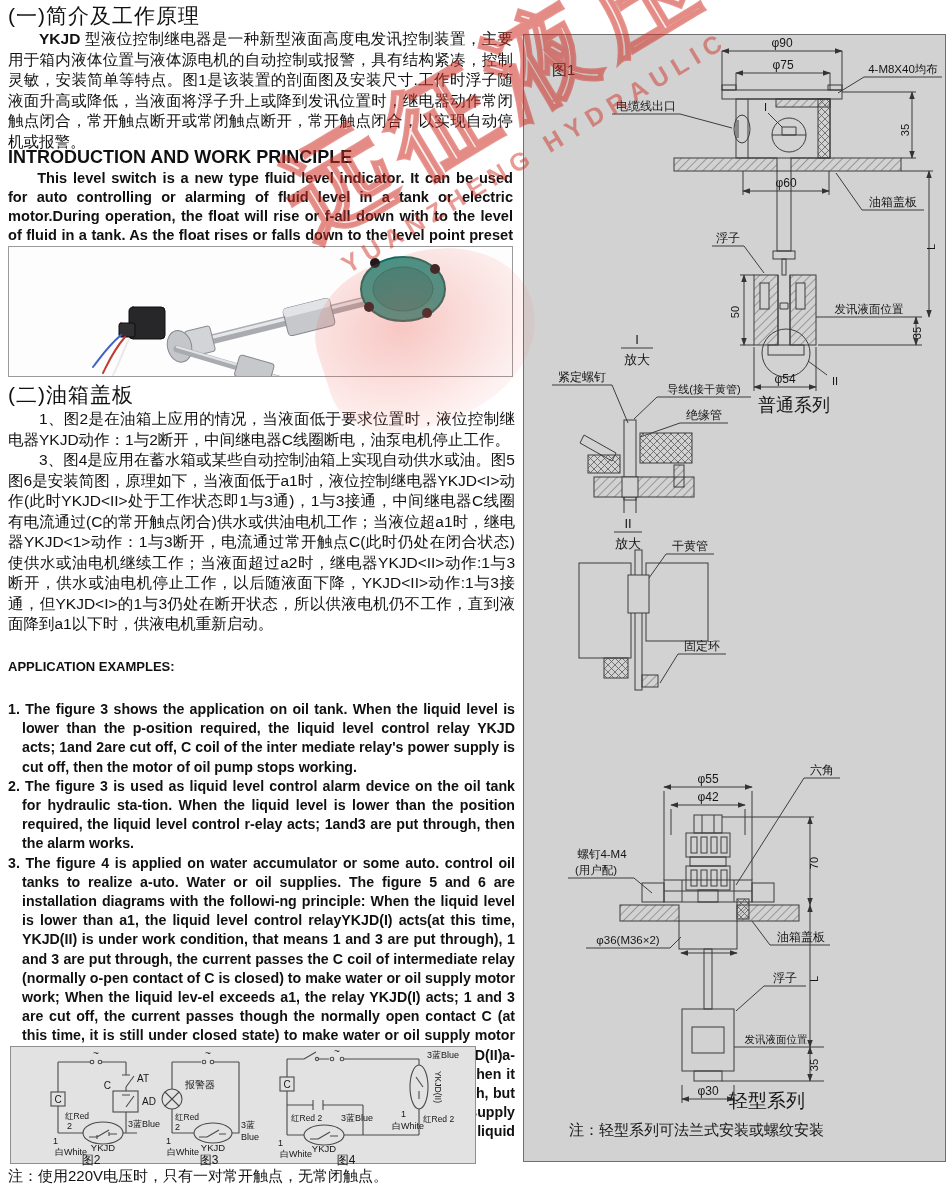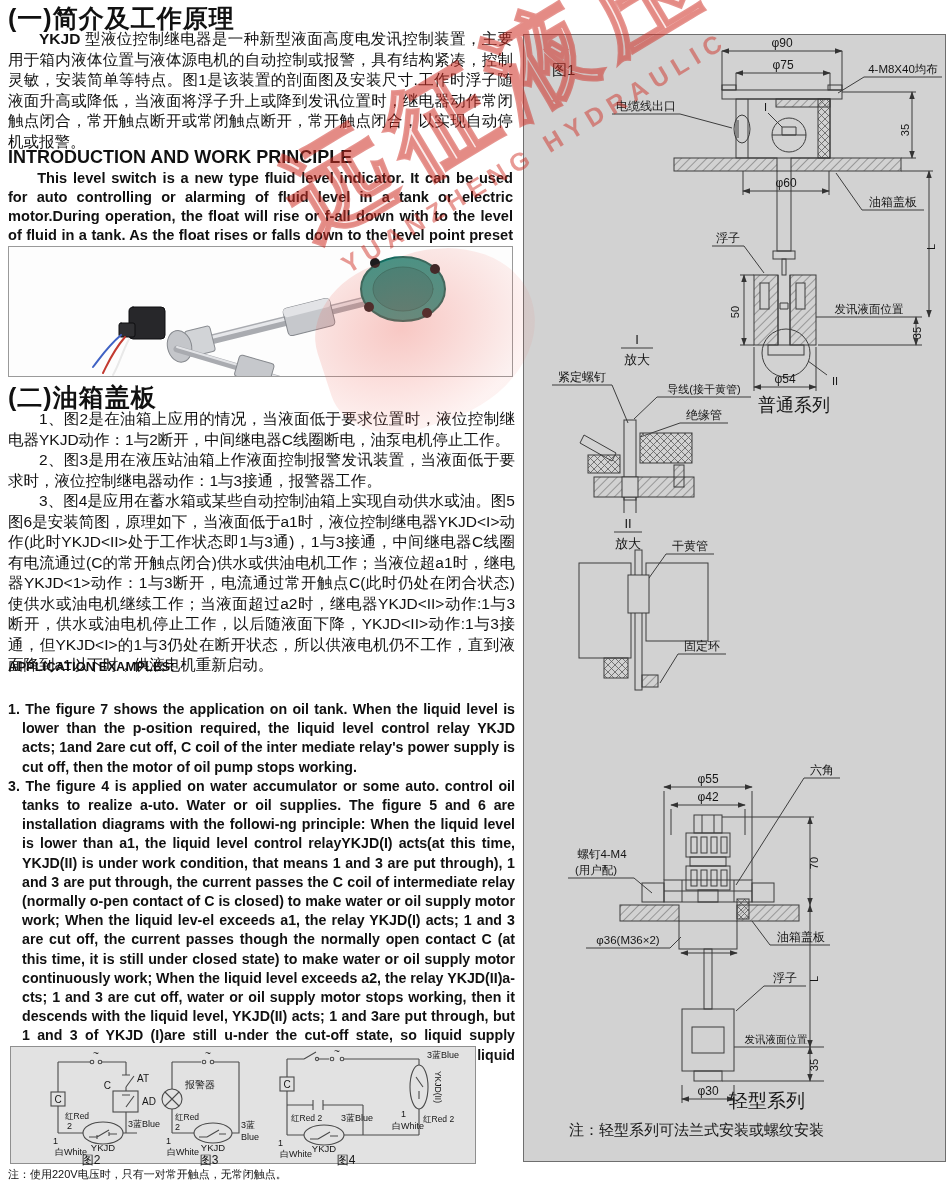--- a/index.html
+++ b/index.html
@@ -1,30 +1,30 @@
 <!DOCTYPE html>
 <html><head>
 <meta charset="utf-8">
 <style>
   html,body{margin:0;padding:0;}
   body{width:952px;height:1190px;position:relative;background:#fff;
        font-family:"Liberation Sans","DejaVu Sans",sans-serif;color:#111;overflow:hidden;}
   .abs{position:absolute;}
-  .h-cn{font-size:25px;font-weight:700;letter-spacing:1px;}
+  .h-cn{font-size:21px;font-weight:400;letter-spacing:1px;}
   .h-en{font-size:18px;font-weight:700;}
   .p-cn{font-size:15.5px;line-height:20.5px;text-align:justify;}
   .p-cn .lead{font-weight:bold;}
   .p-en{font-size:14.6px;line-height:19px;font-weight:bold;text-align:justify;}
   .indent{text-indent:2em;}
   .exlist{font-size:14.2px;line-height:19.2px;font-weight:bold;text-align:justify;}
   .exlist div{padding-left:14px;text-indent:-14px;margin:0;}
   .photo-frame{border:1px solid #9a9a9a;background:#fdfdfd;}
   .circ-box{border:1px solid #8f8f8f;background:#e2e2e2;}
   .panel{background:#d2d2d2;border:1px solid #6e6e6e;box-sizing:border-box;}
-  .footer-note{font-size:11px;}
+  .footer-note{font-size:15px;}
   svg text{font-family:"Liberation Sans","DejaVu Sans",sans-serif;fill:#161616;}
   .wm{pointer-events:none;z-index:10;}
   .wm-cn{font-size:104px;font-weight:bold;letter-spacing:14px;white-space:nowrap;
          color:rgba(214,48,38,0.10);-webkit-text-stroke:2.5px rgba(206,44,34,0.50);}
   .wm-en{font-size:25px;font-weight:bold;letter-spacing:7px;color:rgba(206,44,34,0.48);margin-top:-10px;}
   .wm-blob{width:220px;height:170px;border-radius:45% 55% 60% 40%;
            background:radial-gradient(ellipse at 40% 40%,rgba(238,96,84,0.34),rgba(238,96,84,0.08) 70%);}
 </style>
 </head>
 <body>
@@ -77,28 +77,28 @@
         </g>
         <ellipse cx="333" cy="151" rx="7" ry="6" fill="#b9bbbf" stroke="#85888d"></ellipse>
       </g>
     </svg>
   </div>
 
   <div class="h-cn abs" style="left:0;top:381px;">(二)油箱盖板</div>
 
   <div class="abs" style="left:0;top:409px;width:507px;height:268px;">
     <div class="p-cn indent">1、图2是在油箱上应用的情况，当液面低于要求位置时，液位控制继电器YKJD动作：1与2断开，中间继电器C线圈断电，油泵电机停止工作。</div>
-    <div class="p-cn indent">2、图3是用在液压站油箱上作液面控制报警发讯装置，当液面低于要求时，液位控制继电器动作：1与3接通，报警器工作。</div>
     <div class="p-cn indent">3、图4是应用在蓄水箱或某些自动控制油箱上实现自动供水或油。图5图6是安装简图，原理如下，当液面低于a1时，液位控制继电器YKJD&lt;I&gt;动作(此时YKJD&lt;II&gt;处于工作状态即1与3通)，1与3接通，中间继电器C线圈有电流通过(C的常开触点闭合)供水或供油电机工作；当液位超a1时，继电器YKJD&lt;1&gt;动作：1与3断开，电流通过常开触点C(此时仍处在闭合状态)使供水或油电机继续工作；当液面超过a2时，继电器YKJD&lt;II&gt;动作:1与3断开，供水或油电机停止工作，以后随液面下降，YKJD&lt;II&gt;动作:1与3接通，但YKJD&lt;I&gt;的1与3仍处在断开状态，所以供液电机仍不工作，直到液面降到a1以下时，供液电机重新启动。</div>
   </div>
 
   <div class="h-en abs" style="left:0;top:659px;font-size:13px;">APPLICATION EXAMPLES:</div>
 
   <div class="exlist abs" style="left:0;top:700px;width:507px;height:344px;">
-    <div>1. The figure 7 shows the application on oil tank. When the liquid level is lower than the p-osition required, the liquid level control relay YKJD acts; 1and 2are cut off, C coil of the inter mediate relay's power supply is cut off, then the motor of oil pump stops working.</div>
+    <div>1. The figure 3 shows the application on oil tank. When the liquid level is lower than the p-osition required, the liquid level control relay YKJD acts; 1and 2are cut off, C coil of the inter mediate relay's power supply is cut off, then the motor of oil pump stops working.</div>
+    <div>2. The figure 3 is used as liquid level control alarm device on the oil tank for hydraulic sta-tion. When the liquid level is lower than the position required, the liquid level control r-elay acts; 1and3 are put through, then the alarm works.</div>
     <div>3. The figure 4 is applied on water accumulator or some auto. control oil tanks to realize a-uto. Water or oil supplies. The figure 5 and 6 are installation diagrams with the followi-ng principle: When the liquid level is lower than a1, the liquid level control relayYKJD(I) acts(at this time, YKJD(II) is under work condition, that means 1 and 3 are put through), 1 and 3 are put through, the current passes the C coil of intermediate relay (normally o-pen contact of C is closed) to make water or oil supply motor work; When the liquid lev-el exceeds a1, the relay YKJD(I) acts; 1 and 3 are cut off, the current passes though the normally open contact C (at this time, it is still under closed state) to make water or oil supply motor continuously work; When the liquid level exceeds a2, the relay YKJD(II)a-cts; 1 and 3 are cut off, water or oil supply motor stops working, then it descends with the liquid level, YKJD(II) acts; 1 and 3are put through, but 1 and 3 of YKJD (I)are still u-nder the cut-off state, so liquid supply motor does not work yet, the liquid supply motor restarts until the liquid level descends belowa1.</div>
   </div>
 
   <div class="circ-box abs" style="left:2px;top:1046px;width:464px;height:116px;">
     <svg width="462" height="120" viewBox="0 0 462 120">
       <defs>
         <marker id="ar" viewBox="0 0 10 10" refX="9" refY="5" markerWidth="7" markerHeight="7" orient="auto-start-reverse">
           <path d="M0,1.5 L10,5 L0,8.5 z" fill="#333"></path>
         </marker>
       </defs>

